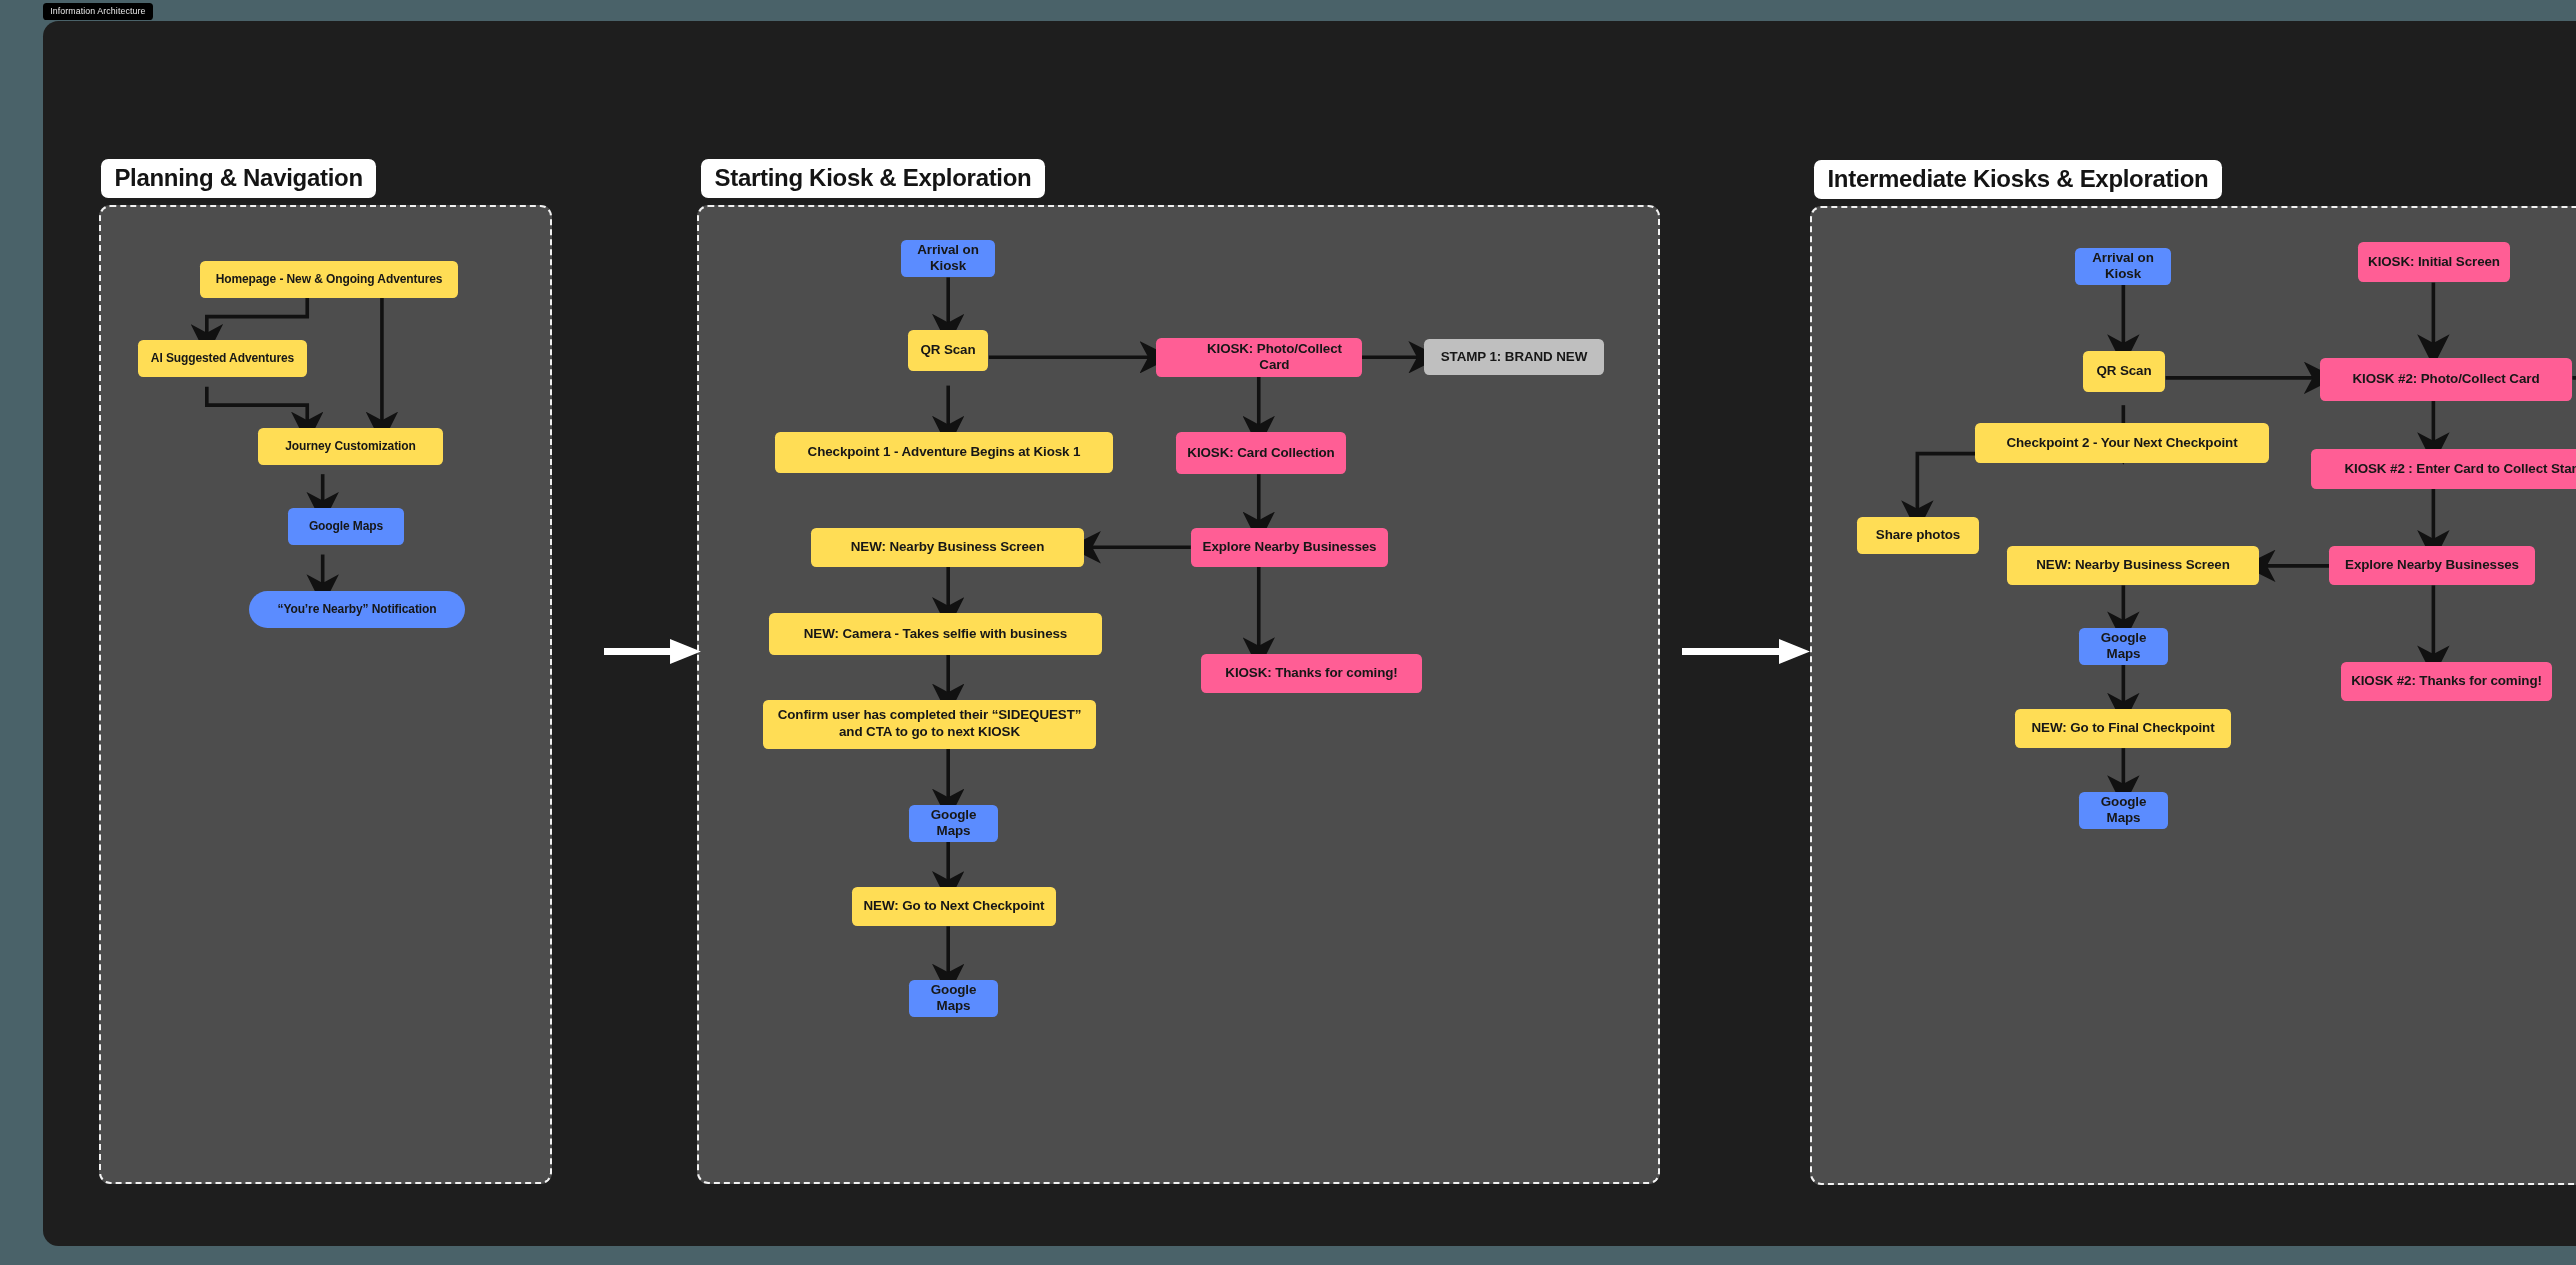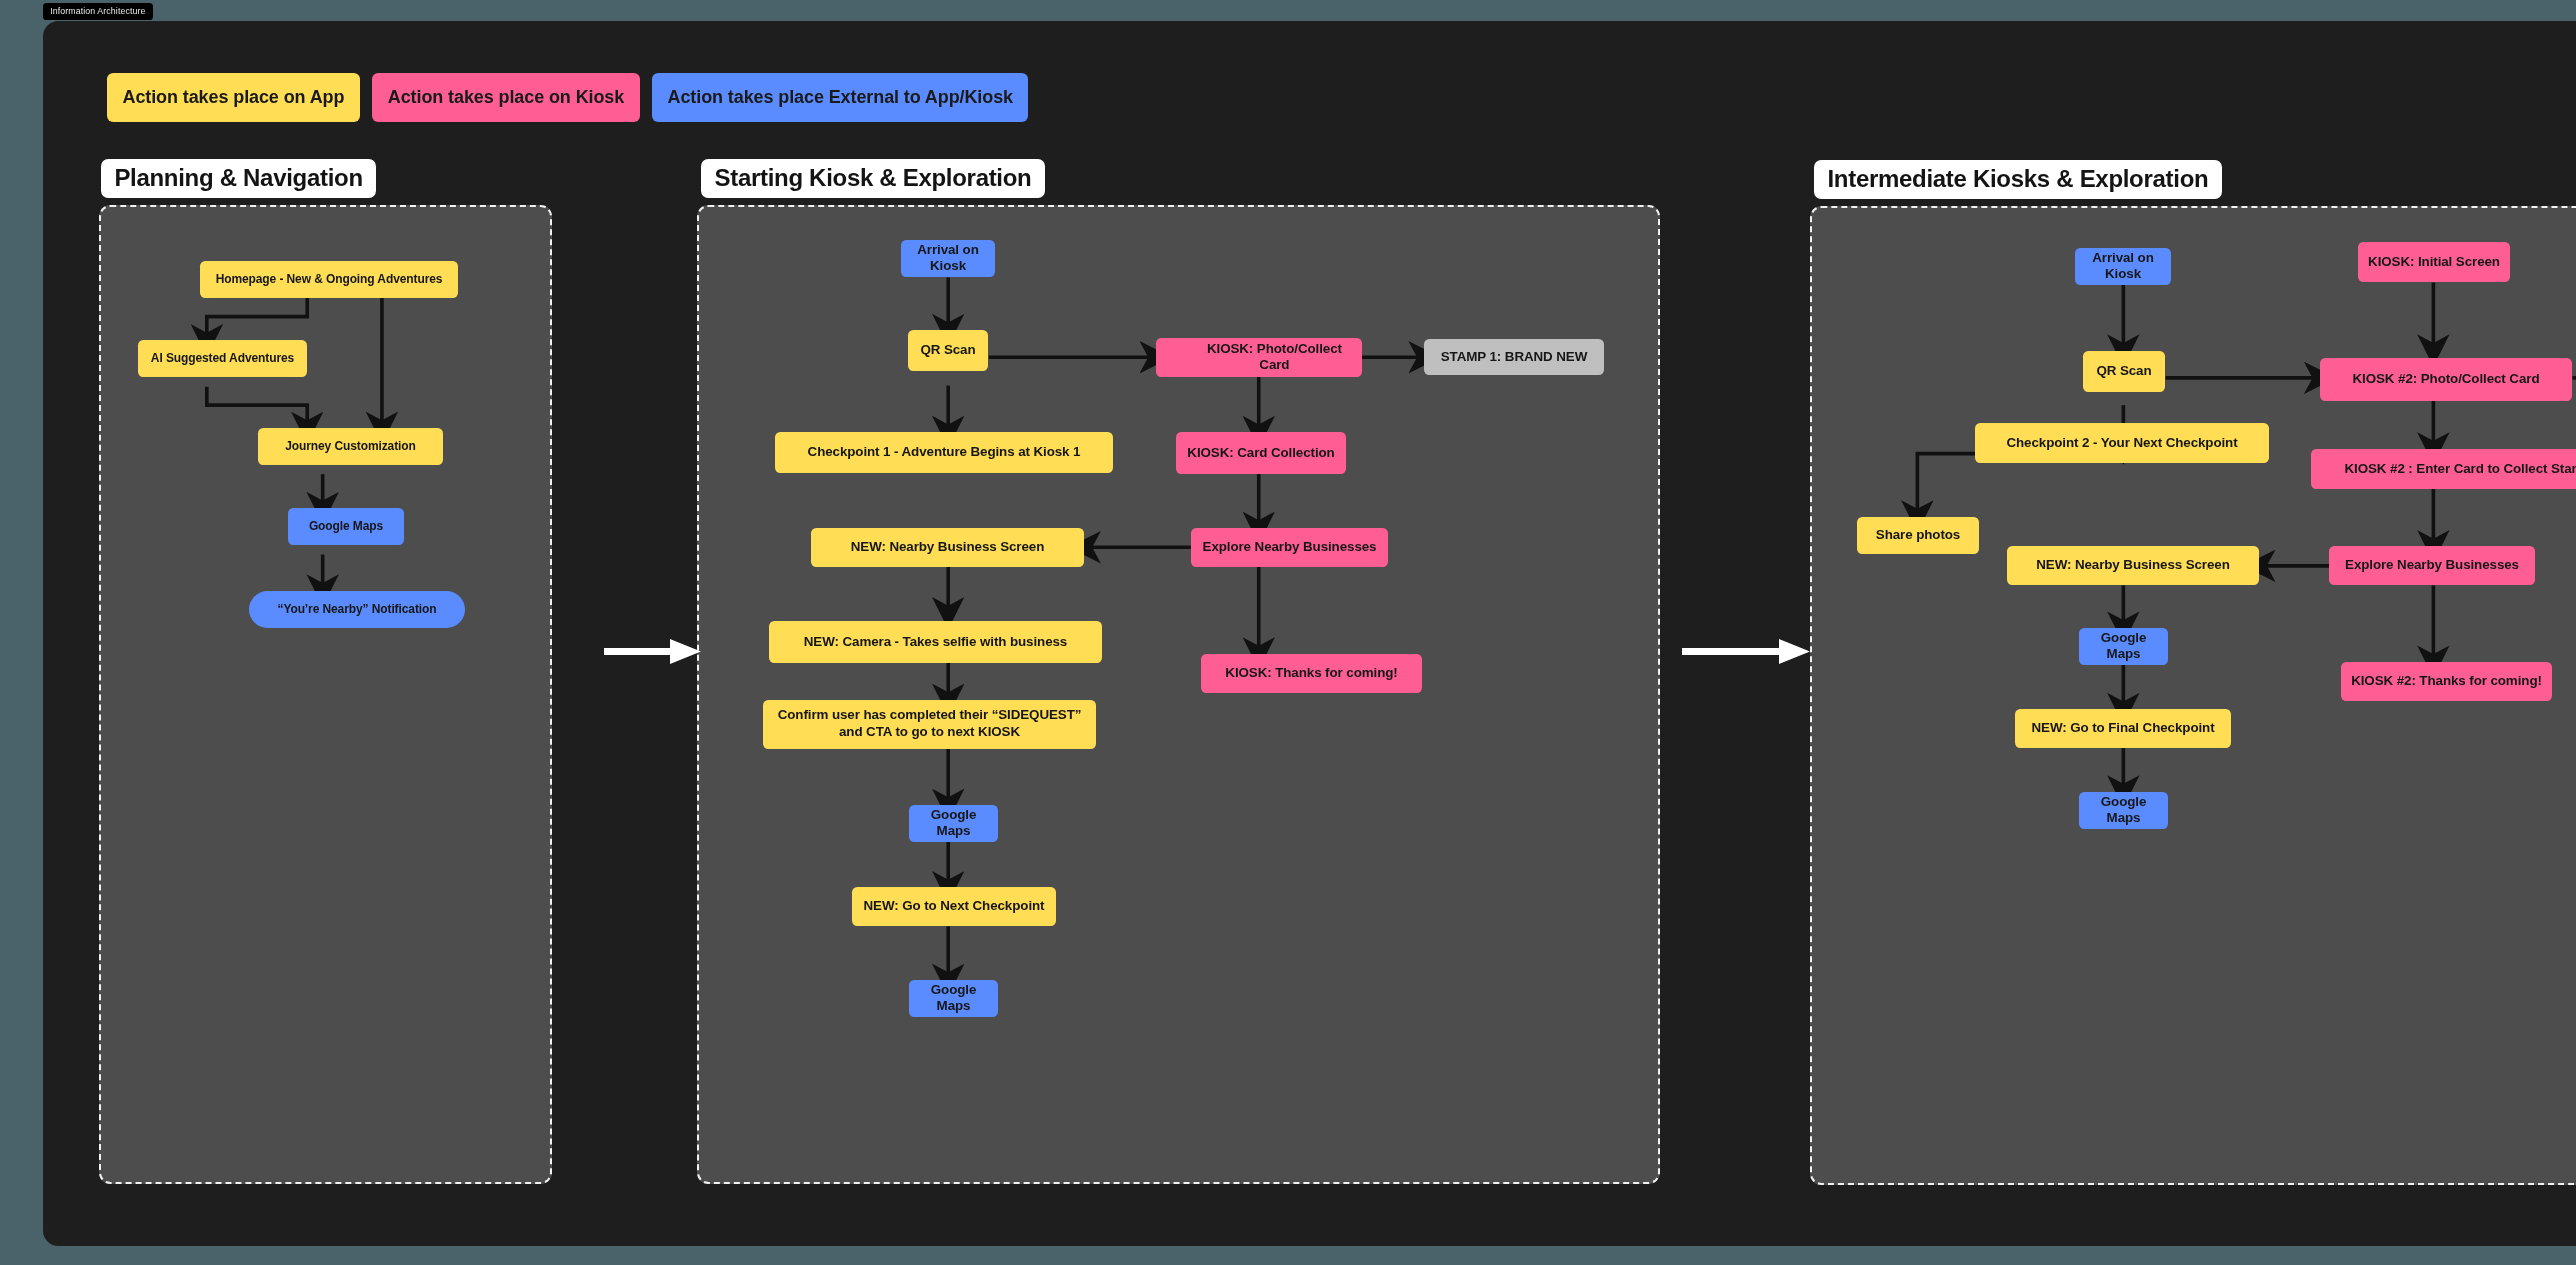--- a/index.html
+++ b/index.html
@@ -136,31 +136,20 @@
 </style>
 </head>
 <body>
 
 <div id="tab-chip">
   <span>Information Architecture</span>
 </div>
 
 <div id="canvas">
 
-  <div id="legend">
-    <div class="legend-chip c-app">
-      <span>Action takes place on App</span>
-    </div>
-    <div class="legend-chip c-kiosk">
-      <span>Action takes place on Kiosk</span>
-    </div>
-    <div class="legend-chip c-ext">
-      <span>Action takes place External to App/Kiosk</span>
-    </div>
-  </div>
 
   <div class="column" style="left:0px;">
     <div class="col-title" style="left:58px;">
       <span>Planning &amp; Navigation</span>
     </div>
 
     <div class="col-panel" style="left:56px; top:46px; width:453px; height:979px;"></div>
 
     <svg class="wires" width="546" height="1030" viewBox="0 0 1060 2000">
       <defs>
@@ -271,21 +260,21 @@
     </div>
 
     <div class="node c-app" style="left:114px; top:369px; width:273px; height:39px;">
       <span>NEW: Nearby Business Screen</span>
     </div>
 
     <div class="node c-kiosk" style="left:494px; top:369px; width:197px; height:39px;">
       <span>Explore Nearby Businesses</span>
     </div>
 
-    <div class="node c-app" style="left:72px; top:454px; width:333px; height:42px;margin-top:8px;">
+    <div class="node c-app" style="left:72px; top:454px; width:333px; height:42px;">
       <span>NEW: Camera - Takes  selfie with business</span>
     </div>
 
     <div class="node c-kiosk" style="left:504px; top:495px; width:221px; height:39px;text-align:right;">
       <span>KIOSK: Thanks for coming!</span>
     </div>
 
     <div class="node c-app" style="left:66px; top:541px; width:333px; height:49px; line-height:1.25;">
       <span>Confirm user has completed their “SIDEQUEST” and CTA to go to next KIOSK</span>
     </div>

